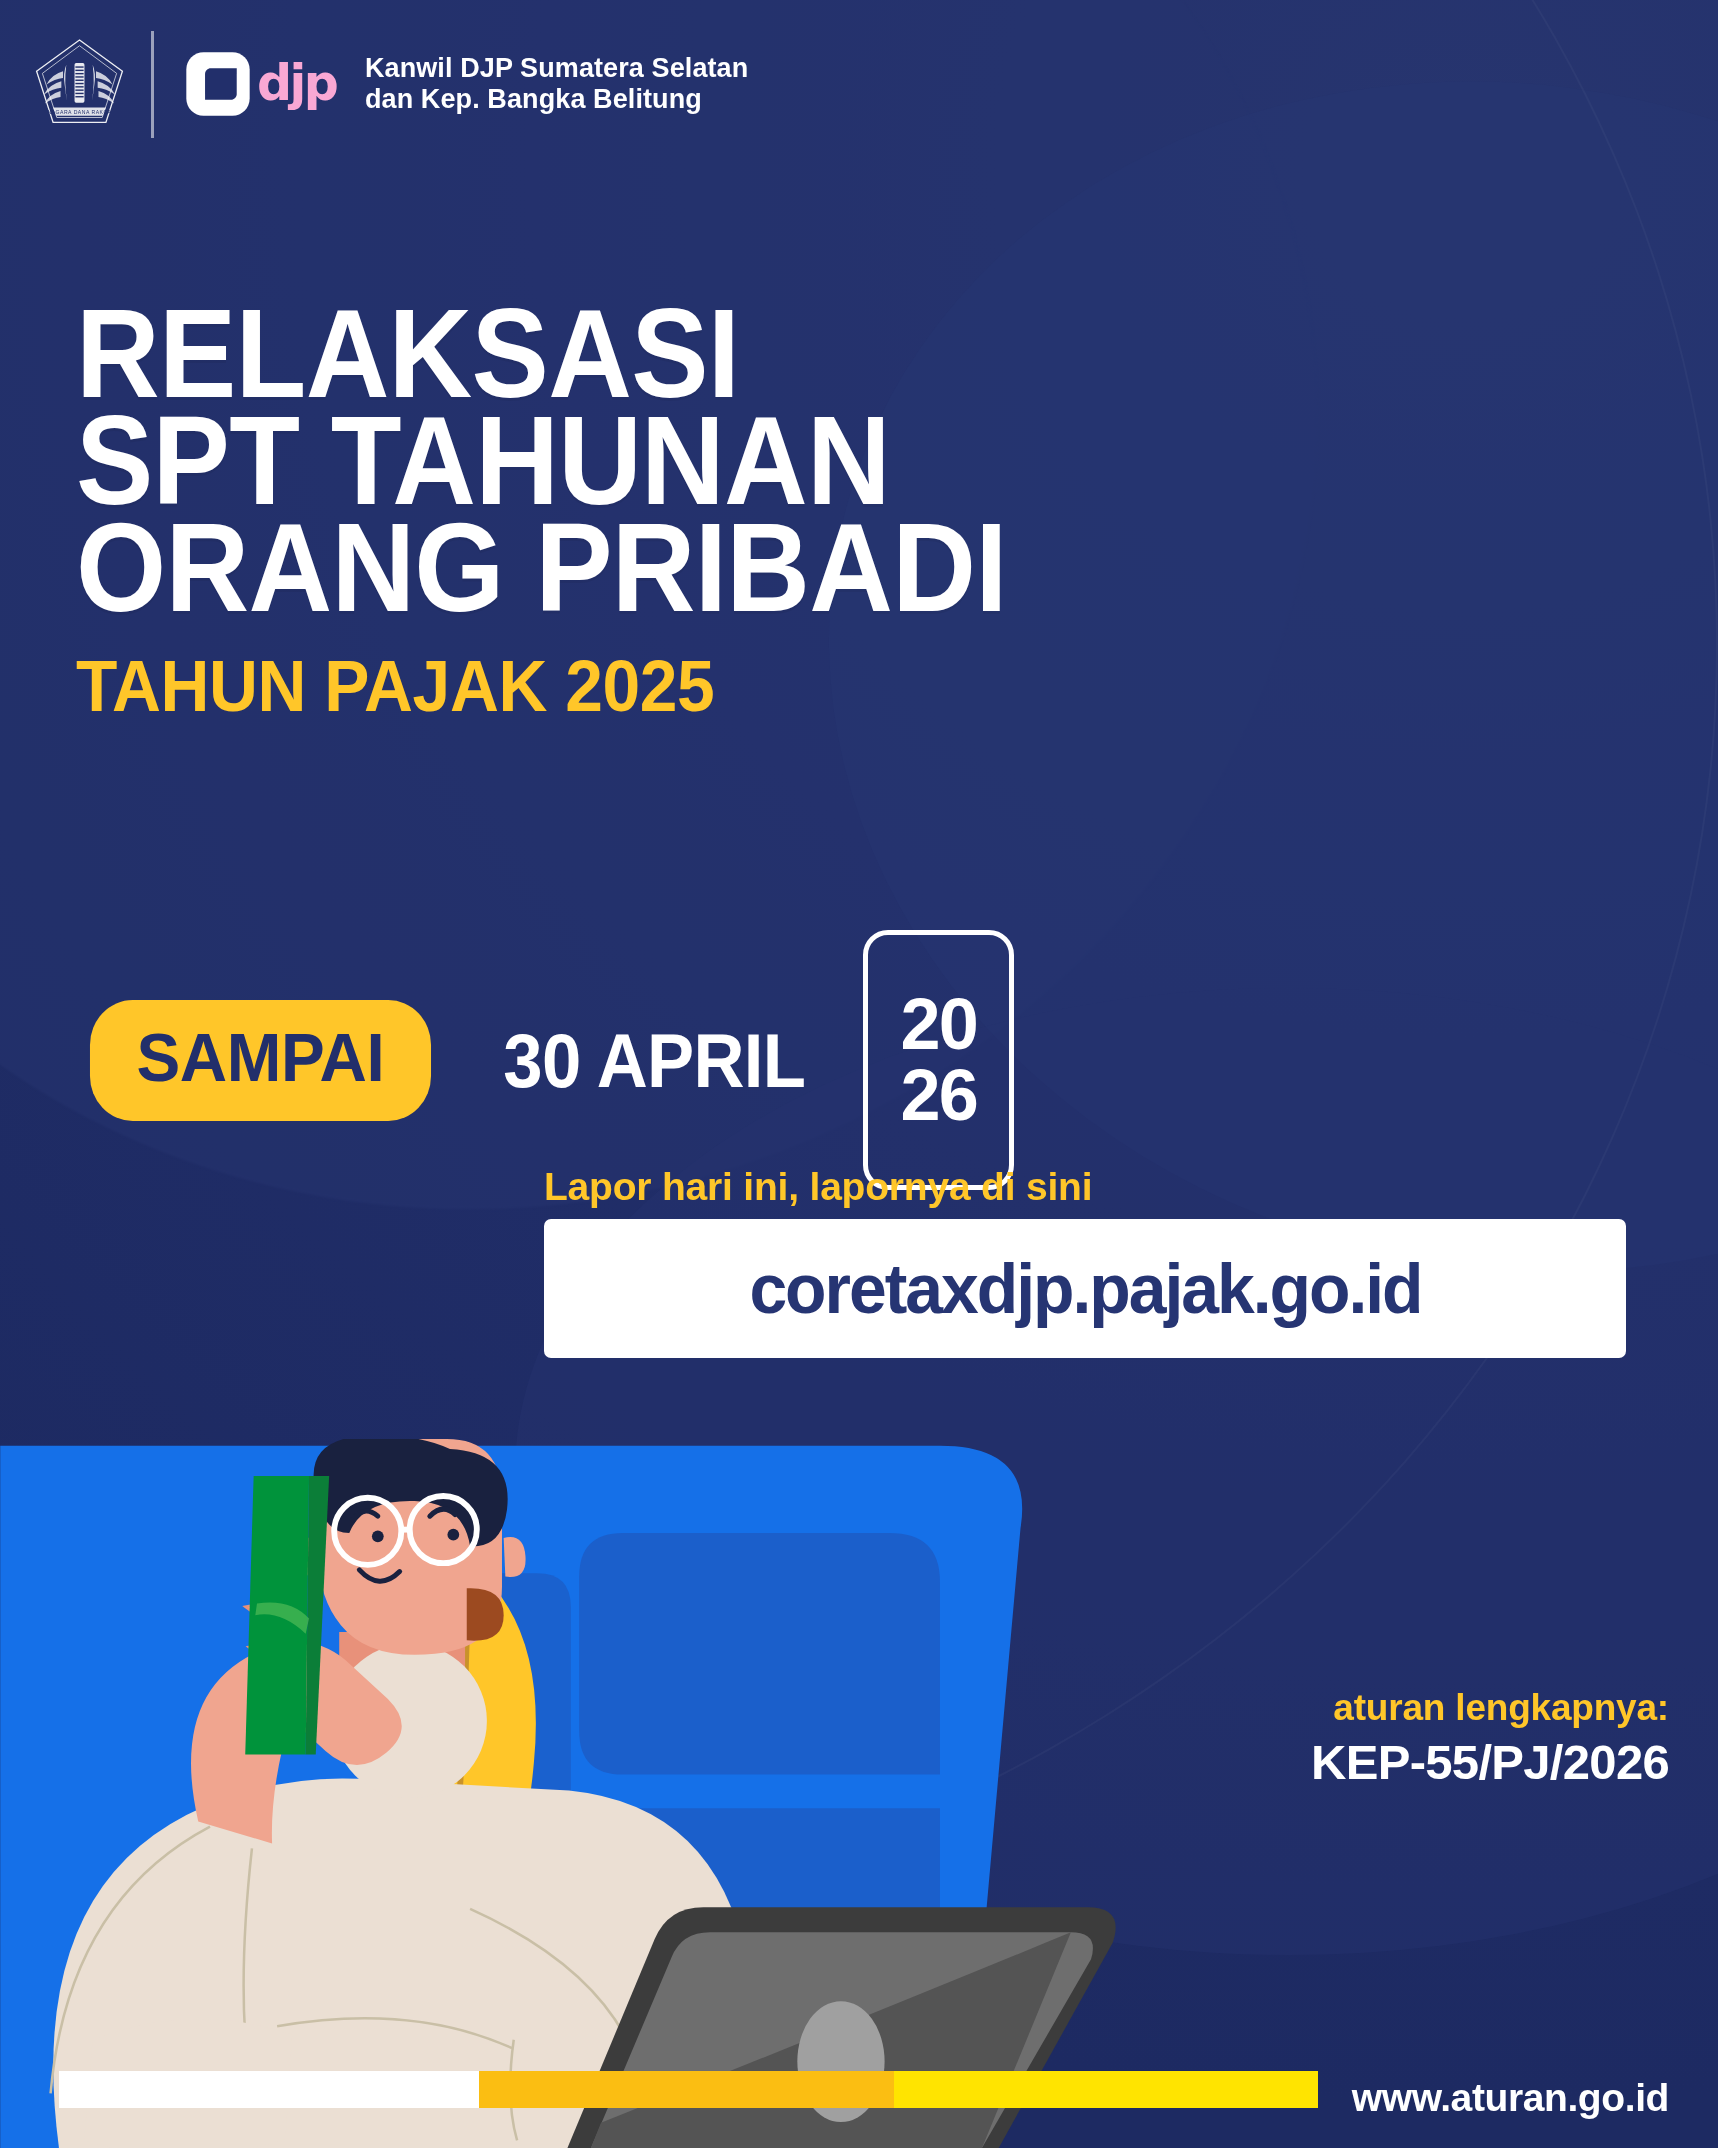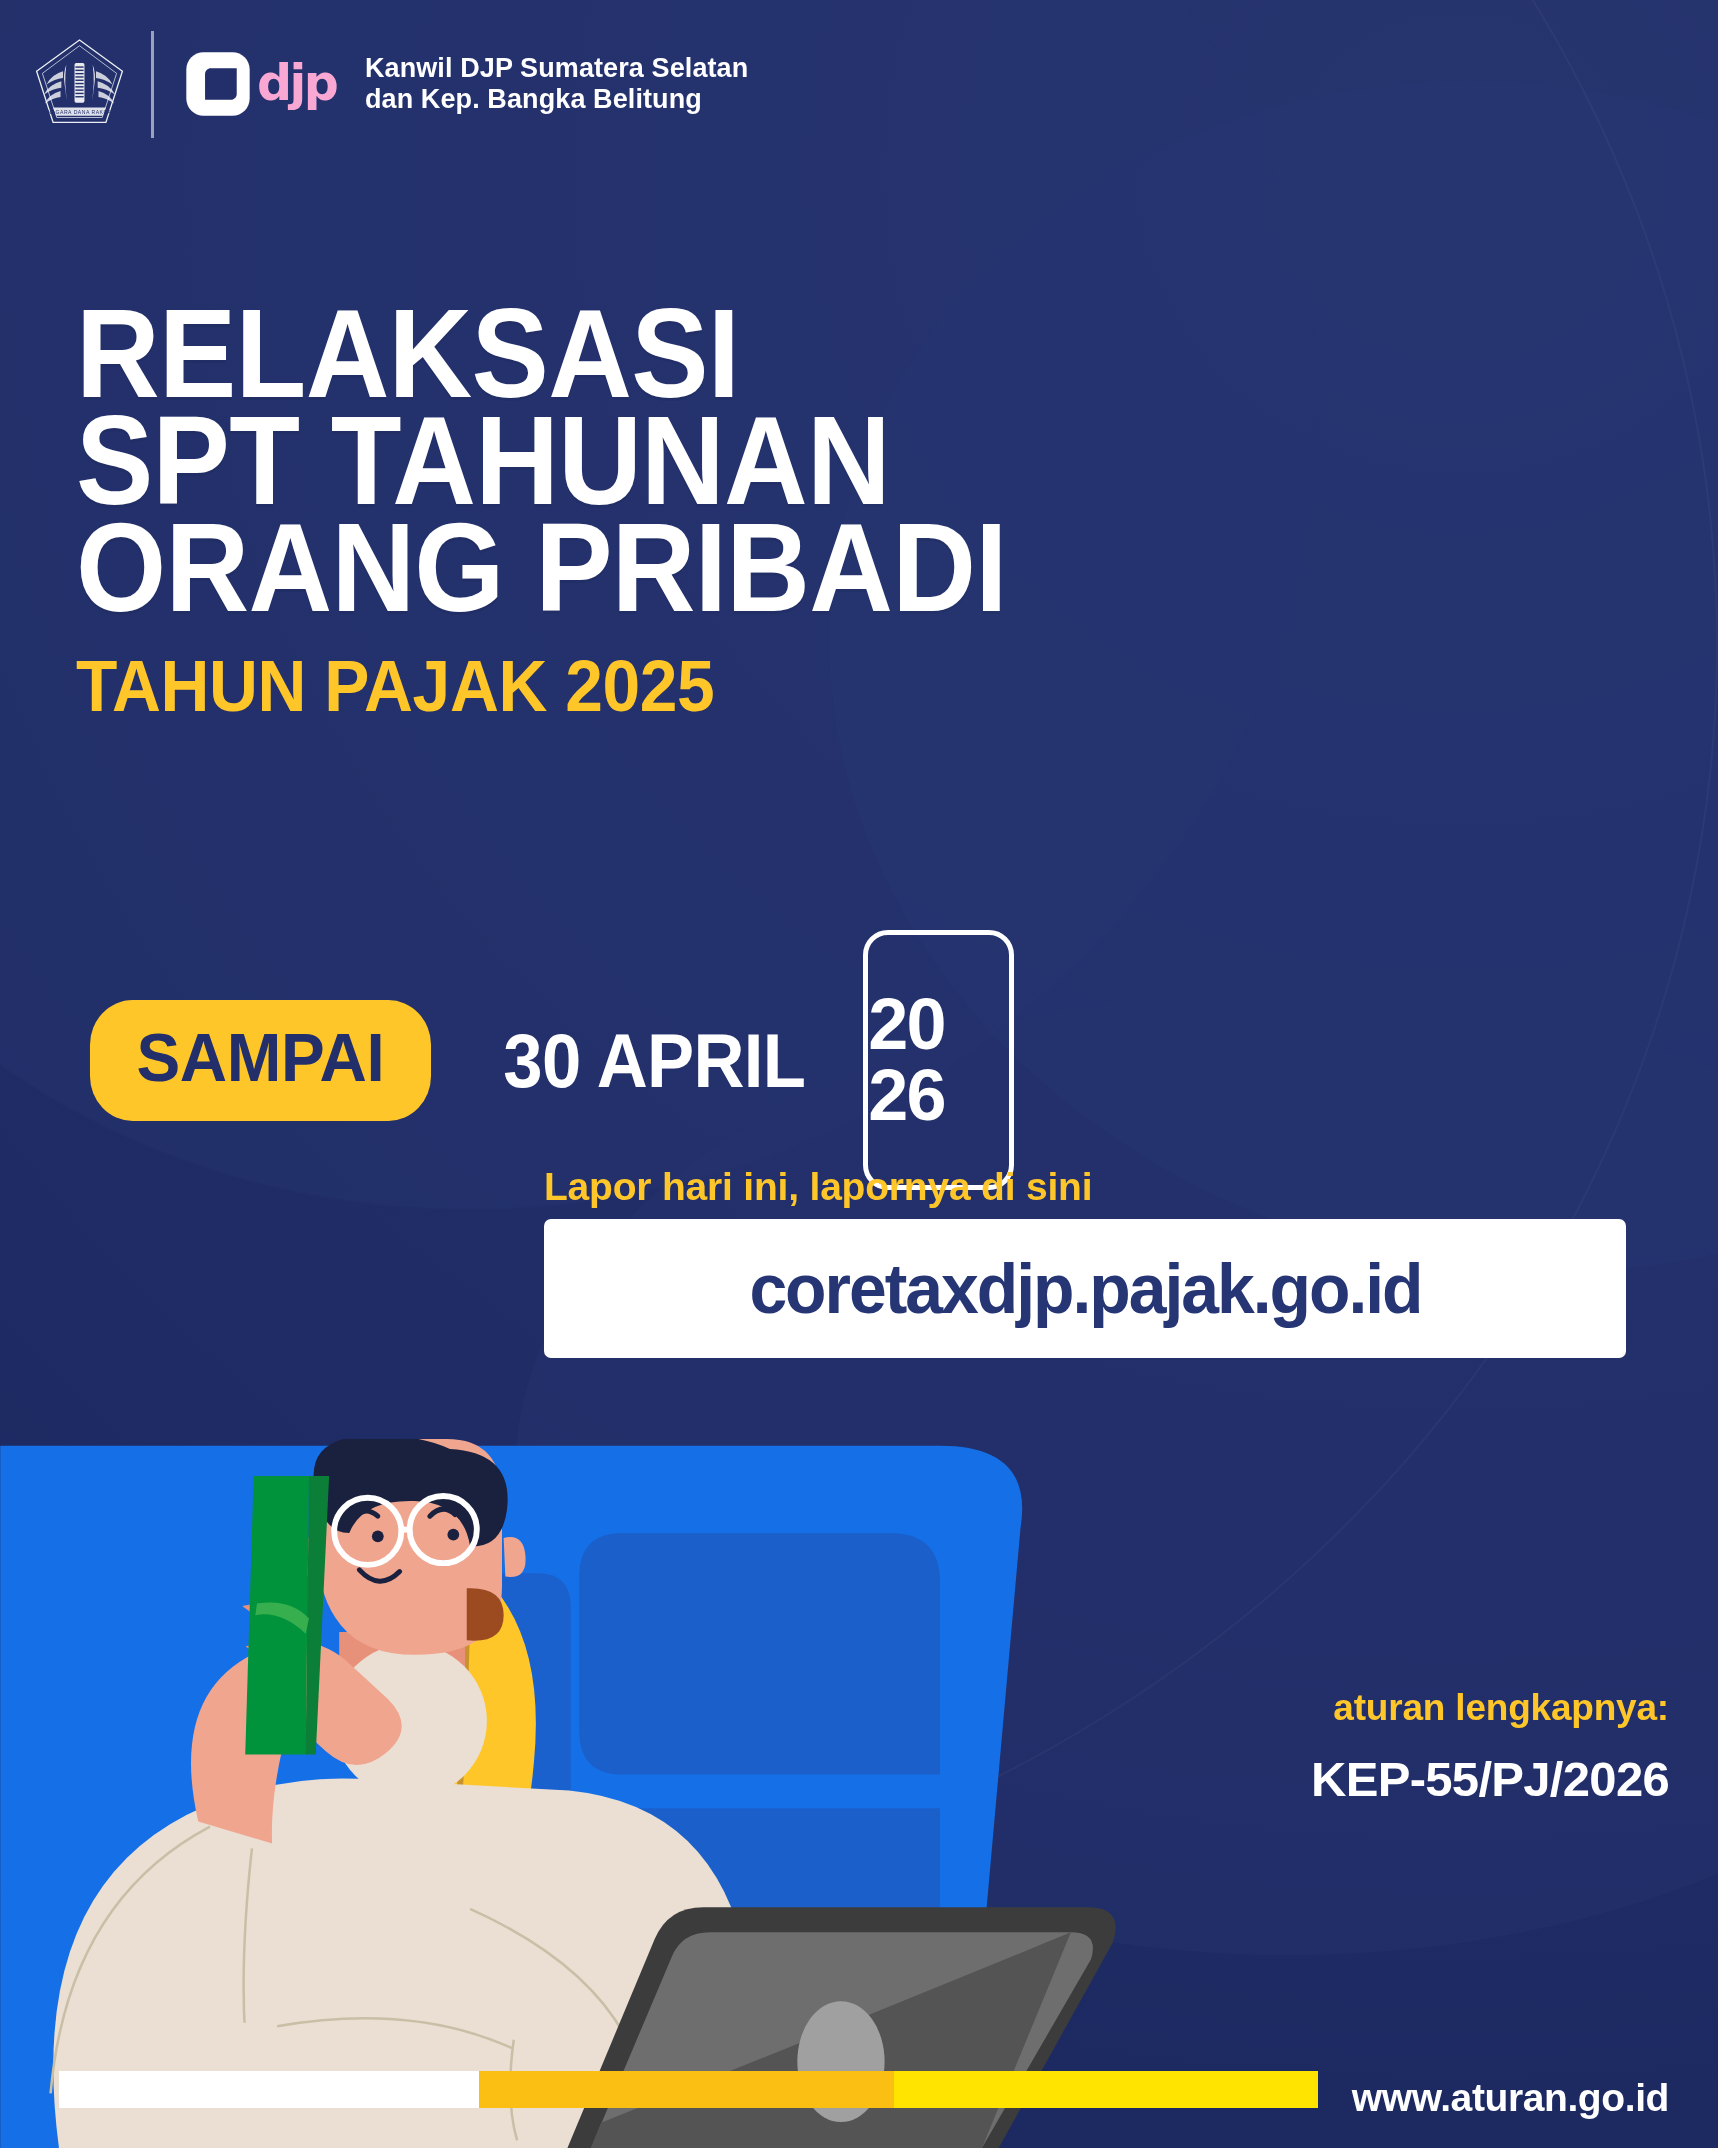--- a/index.html
+++ b/index.html
@@ -50,37 +50,37 @@
   
   .deadline{position:absolute;left:81px;top:930px;z-index:6;
     display:flex;align-items:center;}
   .pill{background:#FFC629;color:#222f6b;font-weight:700;font-size:69px;
     padding:18.5px 49px 23.5px;border-radius:45px;letter-spacing:-0.4px;
     transform:scaleX(.95);}
   .date{color:#fff;font-weight:700;font-size:76px;margin-left:52px;
     letter-spacing:-0.8px;transform:scaleX(.93);}
   .yearbox{margin-left:47px;border:5.9px solid #fff;border-radius:25px;
     width:151px;height:260px;display:flex;flex-direction:column;
-    align-items:flex-start;justify-content:center;}
+    align-items:center;justify-content:center;}
   .yearbox span{color:#fff;font-weight:700;font-size:72px;line-height:.98;
     letter-spacing:-1.7px;}
 
   
   .urlblock{position:absolute;left:544px;top:1165px;z-index:6;width:1099px;}
   .url-kicker{color:#FFC629;font-weight:700;font-size:39px;margin-bottom:10px;
     letter-spacing:-0.2px;}
   .url-pill{background:#fff;border-radius:7px;height:139px;width:1082px;
     display:flex;align-items:center;justify-content:center;}
   .url-pill span{color:#263573;font-weight:700;font-size:70px;
     letter-spacing:-2.1px;transform:scaleX(.97);}
 
   
   .rulenote{position:absolute;right:49px;top:1687px;z-index:6;text-align:right;}
   .rulenote .kicker{color:#FFC629;font-weight:700;font-size:37px;letter-spacing:-0.2px;}
-  .rulenote .code{color:#fff;font-weight:700;font-size:49px;margin-top:22px;
+  .rulenote .code{color:#fff;font-weight:700;font-size:49px;margin-top:5px;
     letter-spacing:-0.7px;}
 
   
   .illus{position:absolute;left:0;top:1439px;width:1129px;height:709px;z-index:3;}
   .illus svg{display:block;width:100%;height:100%;}
 
   
   .footbar{position:absolute;left:59px;bottom:40px;height:37px;
     display:flex;width:1259px;z-index:7;}
   .fb-w{flex:0 0 420px;background:#ffffff;}

